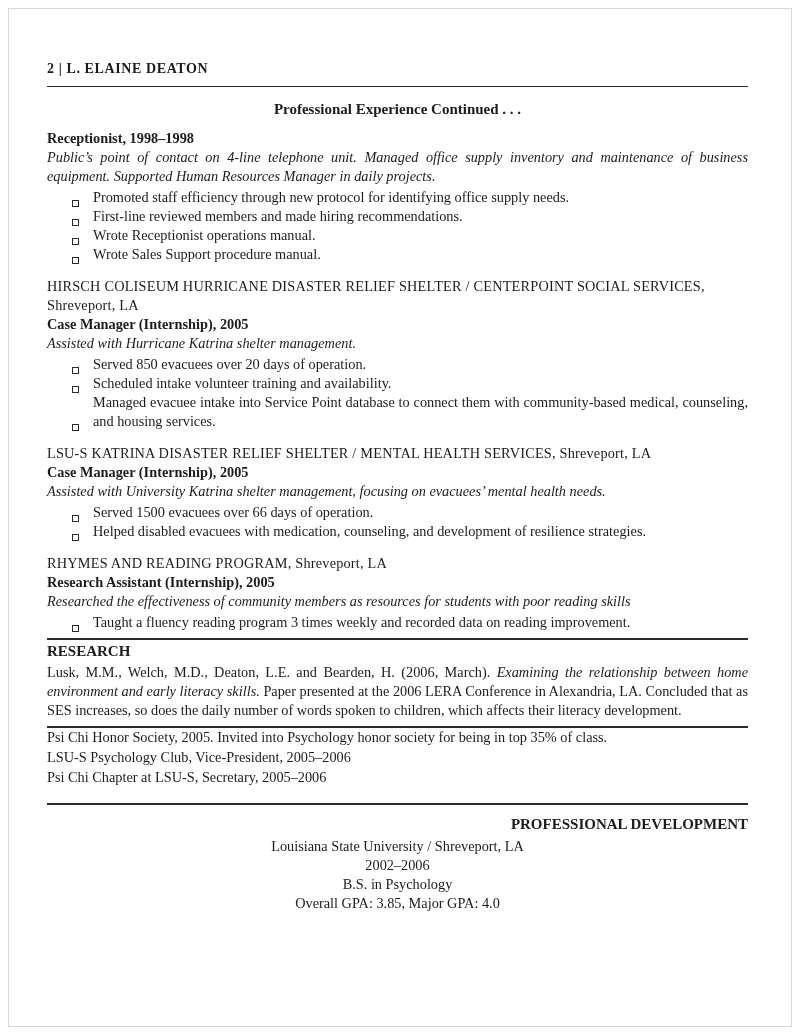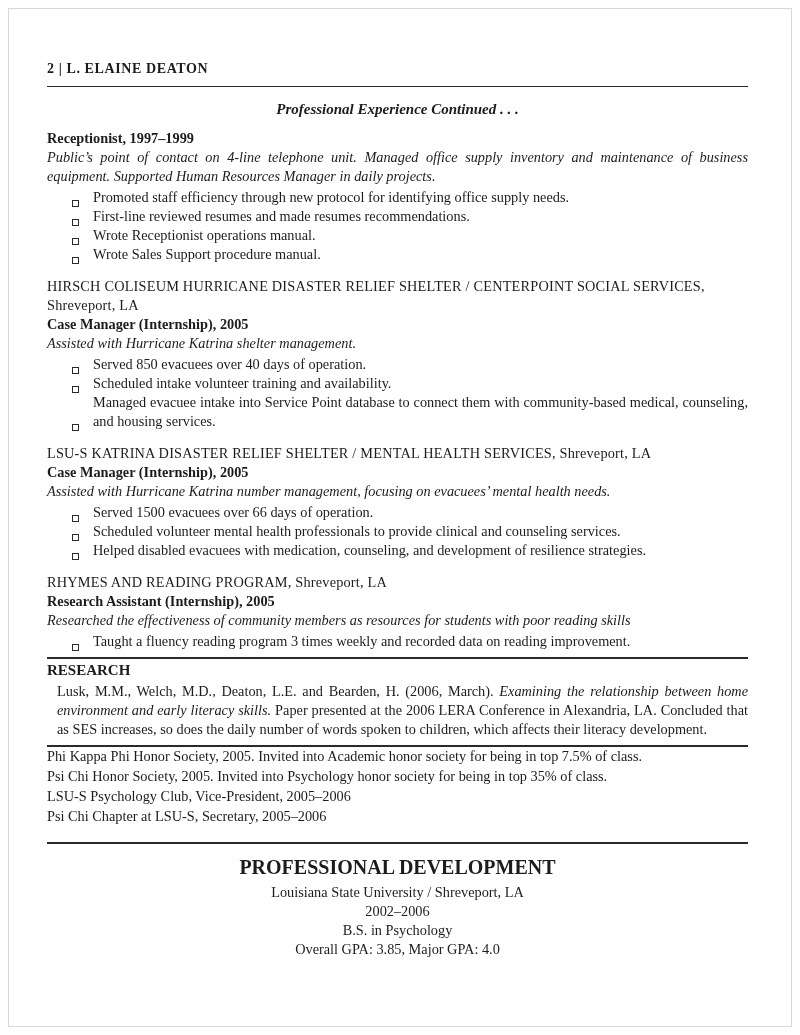--- a/index.html
+++ b/index.html
@@ -33,21 +33,20 @@
     font-weight: bold;
     font-size: 14px;
     letter-spacing: 0.6px;
     padding-bottom: 7px;
     border-bottom: 1.5px solid #2a2a2a;
     margin-bottom: 13px;
   }
   .continued-title {
     text-align: center;
     font-weight: bold;
-    font-style: italic;
     font-size: 15px;
     margin-bottom: 9px;
   }
   .job { margin-bottom: 13px; }
   .company-line { letter-spacing: 0.2px; }
   .role-line { font-weight: bold; }
   .summary-line { font-style: italic; text-align: justify; }
   .bullets { margin-top: 2px; }
   .bullet-row {
     display: flex;
@@ -67,98 +66,94 @@
   .rule {
     border-top: 2px solid #2a2a2a;
     margin-top: 6px;
   }
   .section-heading {
     font-weight: bold;
     font-size: 15px;
     margin-top: 2px;
     margin-bottom: 2px;
   }
-  .research-paragraph { text-align: justify; margin-left: 10px; }
+  .research-paragraph { text-align: justify; }
   .research-italic { font-style: italic; }
   .honors-list div { margin-bottom: 1px; }
   .prof-dev { text-align: center; margin-top: 10px; }
   .prof-dev-heading {
-    text-align: center;
+    text-align: right;
     font-weight: bold;
-    font-size: 20px;
+    font-size: 15px;
     margin-bottom: 2px;
   }
   .gap-before-profdev { margin-top: 16px; }
 </style>
 </head>
 <body>
 
 <div class="page">
   <div class="scan-frame"></div>
   <div class="content">
 
     <div class="page-header">2 | L. ELAINE DEATON</div>
 
     <div class="continued-title">Professional Experience Continued . . .</div>
 
     <div class="job">
-      <div class="role-line">Receptionist, 1997–1999</div>
+      <div class="role-line">Receptionist, 1998–1998</div>
       <div class="summary-line">Public’s point of contact on 4-line telephone unit. Managed office supply inventory and maintenance of business equipment. Supported Human Resources Manager in daily projects.</div>
       <div class="bullets">
         <div class="bullet-row">
           <span class="bullet-square"></span>
           <span class="bullet-text">Promoted staff efficiency through new protocol for identifying office supply needs.</span>
         </div>
         <div class="bullet-row">
           <span class="bullet-square"></span>
-          <span class="bullet-text">First-line reviewed resumes and made resumes recommendations.</span>
+          <span class="bullet-text">First-line reviewed members and made hiring recommendations.</span>
         </div>
         <div class="bullet-row">
           <span class="bullet-square"></span>
           <span class="bullet-text">Wrote Receptionist operations manual.</span>
         </div>
         <div class="bullet-row">
           <span class="bullet-square"></span>
           <span class="bullet-text">Wrote Sales Support procedure manual.</span>
         </div>
       </div>
     </div>
 
     <div class="job">
       <div class="company-line">HIRSCH COLISEUM HURRICANE DISASTER RELIEF SHELTER / CENTERPOINT SOCIAL SERVICES, Shreveport, LA</div>
       <div class="role-line">Case Manager (Internship), 2005</div>
       <div class="summary-line">Assisted with Hurricane Katrina shelter management.</div>
       <div class="bullets">
         <div class="bullet-row">
           <span class="bullet-square"></span>
-          <span class="bullet-text">Served 850 evacuees over 40 days of operation.</span>
+          <span class="bullet-text">Served 850 evacuees over 20 days of operation.</span>
         </div>
         <div class="bullet-row">
           <span class="bullet-square"></span>
           <span class="bullet-text">Scheduled intake volunteer training and availability.</span>
         </div>
         <div class="bullet-row">
           <span class="bullet-square"></span>
           <span class="bullet-text">Managed evacuee intake into Service Point database to connect them with community-based medical, counseling, and housing services.</span>
         </div>
       </div>
     </div>
 
     <div class="job">
       <div class="company-line">LSU-S KATRINA DISASTER RELIEF SHELTER / MENTAL HEALTH SERVICES, Shreveport, LA</div>
       <div class="role-line">Case Manager (Internship), 2005</div>
-      <div class="summary-line">Assisted with Hurricane Katrina number management, focusing on evacuees’ mental health needs.</div>
+      <div class="summary-line">Assisted with University Katrina shelter management, focusing on evacuees’ mental health needs.</div>
       <div class="bullets">
         <div class="bullet-row">
           <span class="bullet-square"></span>
           <span class="bullet-text">Served 1500 evacuees over 66 days of operation.</span>
-        </div>
-        <div class="bullet-row">
-          <span class="bullet-square"></span>
-          <span class="bullet-text">Scheduled volunteer mental health professionals to provide clinical and counseling services.</span>
         </div>
         <div class="bullet-row">
           <span class="bullet-square"></span>
           <span class="bullet-text">Helped disabled evacuees with medication, counseling, and development of resilience strategies.</span>
         </div>
       </div>
     </div>
 
     <div class="job" style="margin-bottom:0;">
       <div class="company-line">RHYMES AND READING PROGRAM, Shreveport, LA</div>
@@ -173,21 +168,20 @@
     </div>
 
     <div class="rule"></div>
     <div class="section-heading">RESEARCH</div>
     <div class="research-paragraph">
       <span>Lusk, M.M., Welch, M.D., Deaton, L.E. and Bearden, H. (2006, March). </span><span class="research-italic">Examining the relationship between home environment and early literacy skills.</span><span> Paper presented at the 2006 LERA Conference in Alexandria, LA. Concluded that as SES increases, so does the daily number of words spoken to children, which affects their literacy development.</span>
     </div>
 
     <div class="rule"></div>
     <div class="honors-list">
-      <div>Phi Kappa Phi Honor Society, 2005. Invited into Academic honor society for being in top 7.5% of class.</div>
       <div>Psi Chi Honor Society, 2005. Invited into Psychology honor society for being in top 35% of class.</div>
       <div>LSU-S Psychology Club, Vice-President, 2005–2006</div>
       <div>Psi Chi Chapter at LSU-S, Secretary, 2005–2006</div>
     </div>
 
     <div class="rule gap-before-profdev"></div>
     <div class="prof-dev">
       <div class="prof-dev-heading">PROFESSIONAL DEVELOPMENT</div>
       <div>Louisiana State University / Shreveport, LA</div>
       <div>2002–2006</div>

